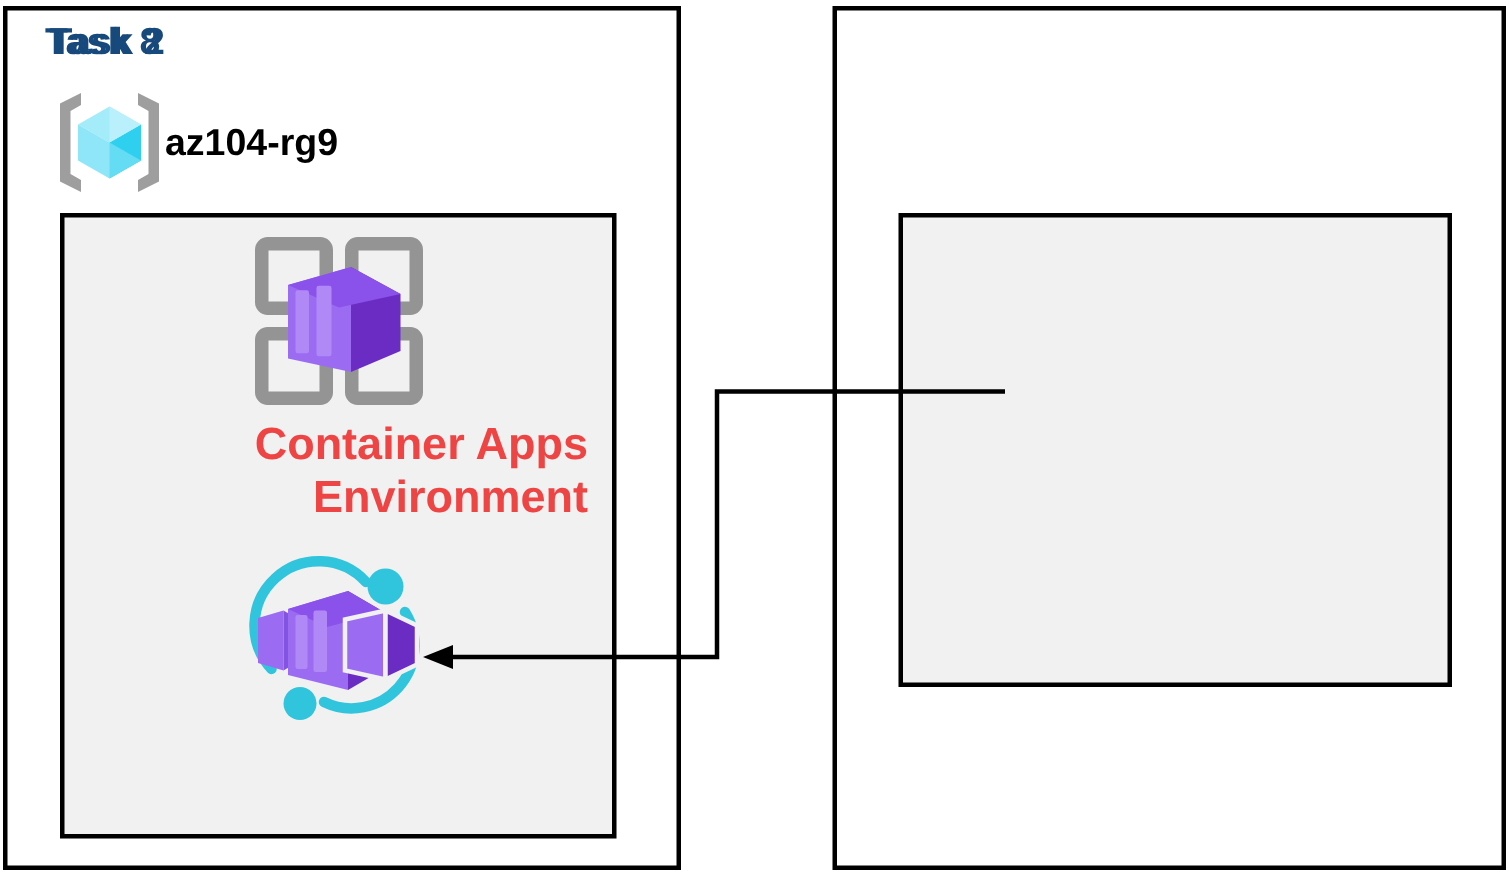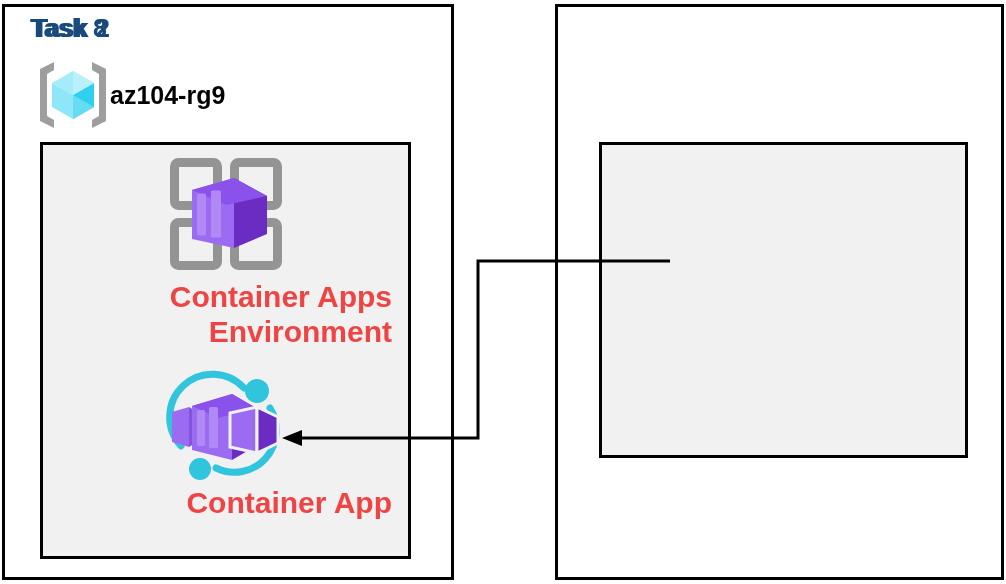--- a/index.html
+++ b/index.html
@@ -170,21 +170,20 @@
         <path d="M34 38 L74 26 L98 40 L60 50 Z" fill="#8a52ea"></path>
         <g fill="#b089f7">
           <rect x="39" y="42" width="8" height="36" rx="1.5"></rect>
           <rect x="51" y="39" width="9" height="41" rx="1.5"></rect>
         </g>
 
         <path d="M72 45 L99 39 L99 85 L72 79 Z" fill="#9b6cf2" stroke="#f1f1f1" stroke-width="3"></path>
         <path d="M99 39 L120 49 L120 75 L99 85 Z" fill="#6b2cc4" stroke="#f1f1f1" stroke-width="3"></path>
       </svg>
     </span>
-    <div class="figure-label">Container App</div>
   </div>
 
   <div id="task2-panel" class="task-panel"></div>
 
   <div id="task2-title" class="task-title">Task 2</div>
 
   <div id="task2-inner" class="inner-box"></div>
 
 
   <svg id="connector" viewBox="0 0 1006 584" xmlns="http://www.w3.org/2000/svg">

